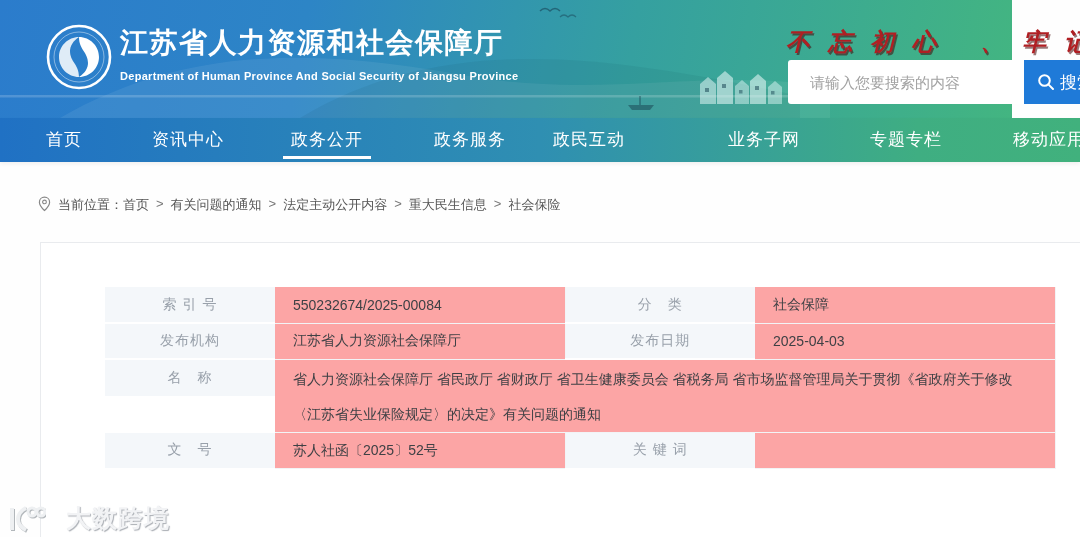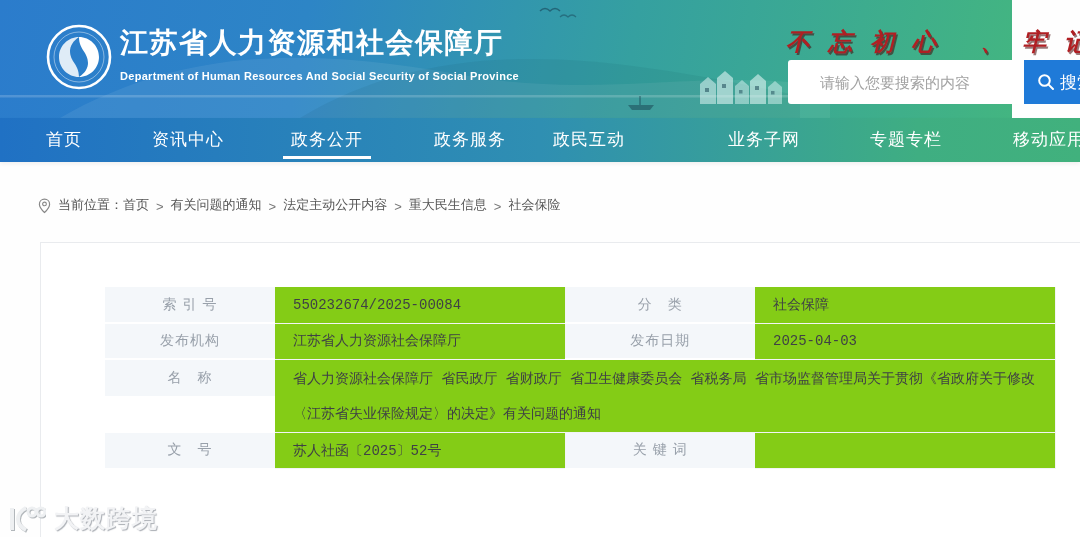--- a/index.html
+++ b/index.html
@@ -25,21 +25,21 @@
   .site-title{font-size:28px;font-weight:bold;letter-spacing:1.5px;line-height:34px;}
   .site-subtitle{margin-top:10px;font-size:11px;font-weight:bold;letter-spacing:.3px;white-space:nowrap;}
   .slogan{
     position:absolute;left:786px;top:26px;white-space:nowrap;
     font-family:"DejaVu Serif","Liberation Serif",serif;
     font-style:italic;font-weight:900;font-size:24px;letter-spacing:18px;
     color:var(--slogan-red);text-shadow:1.5px 1.5px 0 rgba(70,8,8,.55);
   }
   .search-input{
     position:absolute;left:788px;top:60px;width:236px;height:44px;border:none;outline:none;
-    border-radius:3px 0 0 3px;padding:0 32px;font-size:15px;color:#333;background:#fff;
+    border-radius:3px 0 0 3px;padding:0 22px;font-size:15px;color:#333;background:#fff;
     font-family:inherit;
   }
   .search-input::placeholder{color:#a2a2a2;}
   .search-button{
     position:absolute;left:1024px;top:60px;width:96px;height:44px;border:none;
     background:var(--button-blue);color:#fff;display:flex;align-items:center;gap:5px;
     padding-left:13px;font-size:17px;cursor:pointer;font-family:inherit;
   }
   
   .main-nav{
@@ -50,21 +50,21 @@
   .nav-item{
     position:absolute;top:0;transform:translateX(-50%);height:44px;line-height:44px;
     color:#fff;font-size:17px;letter-spacing:1px;cursor:pointer;white-space:nowrap;
   }
   .nav-item.active::after{
     content:"";position:absolute;left:50%;transform:translateX(-50%);
     bottom:3px;width:88px;height:3px;background:#fff;
   }
   
   .breadcrumb{
-    position:absolute;left:38px;top:196px;display:flex;align-items:flex-end;
+    position:absolute;left:38px;top:196px;display:flex;align-items:flex-start;
     font-size:13px;color:#555;
   }
   .breadcrumb .sep{margin:0 7px;color:#777;}
   .breadcrumb .crumb{cursor:pointer;}
   .pin-icon{margin-right:7px;display:inline-flex;}
   
   .doc-card{
     position:absolute;left:40px;top:242px;width:1120px;height:360px;
     background:#fff;border:1px solid #e9ebee;
   }
@@ -72,32 +72,32 @@
     margin:44px 0 0 64px;width:950px;border-collapse:collapse;table-layout:fixed;font-size:14px;
   }
   .doc-table tr{height:36px;}
   .doc-table tr.row-tall{height:72px;}
   .doc-table td{vertical-align:middle;}
   td.lbl{
     background:var(--label-bg);color:var(--label-fg);text-align:center;
     border-bottom:2px solid #fff;letter-spacing:1px;
   }
   td.val{
-    background:#84cc16;color:var(--value-fg);padding:0 18px;
-    border-bottom:1px solid #f2f4f6;border-right:1px solid #f2f4f6;font-family:Liberation Mono, monospace;
+    background:#fca5a5;color:var(--value-fg);padding:0 18px;
+    border-bottom:1px solid #f2f4f6;border-right:1px solid #f2f4f6;
   }
   td.lbl-top{
     vertical-align:top;padding-top:9px;
     background-color:#fff;background-image:linear-gradient(var(--label-bg),var(--label-bg));
     background-size:100% 36px;background-repeat:no-repeat;border-bottom:none;
   }
   td.name-val{line-height:35px;vertical-align:top;padding-top:2px;}
   
   .watermark{
-    position:absolute;left:6px;bottom:2px;display:flex;align-items:center;gap:8px;
+    position:absolute;left:6px;bottom:2px;display:flex;align-items:center;gap:20px;
     pointer-events:none;
   }
   .watermark-text{
     font-size:25px;font-weight:800;letter-spacing:1px;color:#f2f3f5;
     text-shadow:1px 1px 1px rgba(165,170,176,.95),-1px -1px 1px rgba(255,255,255,.9);
   }
 </style>
 </head>
 <body>
 
@@ -136,21 +136,21 @@
 
   <svg class="logo" viewBox="0 0 70 70">
     <circle cx="35" cy="35" r="31" fill="none" stroke="#fff" stroke-width="2.6"></circle>
     <circle cx="35" cy="35" r="25" fill="none" stroke="rgba(255,255,255,0.55)" stroke-width="0.8"></circle>
     <path d="M35 15 c11 0 20 9 20 20 0 11 -9 20 -20 20 6 -4 9 -9 9 -14 0 -11 -9 -13 -9 -26 z" fill="#fff"></path>
     <path d="M35 55 c-11 0 -20 -9 -20 -20 0 -11 9 -20 20 -20 -6 4 -9 9 -9 14 0 11 9 13 9 26 z" fill="#fff" opacity="0.85"></path>
   </svg>
 
   <div class="title-block">
     <div class="site-title">江苏省人力资源和社会保障厅</div>
-    <div class="site-subtitle">Department of Human Resources And Social Security of Social Province</div>
+    <div class="site-subtitle">Department of Human Province And Social Security of Jiangsu Province</div>
   </div>
 
   <div class="slogan">不忘初心 、牢记使命</div>
 
   <input class="search-input" type="text" placeholder="请输入您要搜索的内容" style="">
   <button class="search-button">
     <svg width="18" height="18" viewBox="0 0 18 18">
       <circle cx="7.5" cy="7.5" r="5.3" fill="none" stroke="#fff" stroke-width="2"></circle>
       <line x1="11.6" y1="11.6" x2="16" y2="16" stroke="#fff" stroke-width="2" stroke-linecap="round"></line>
     </svg>

